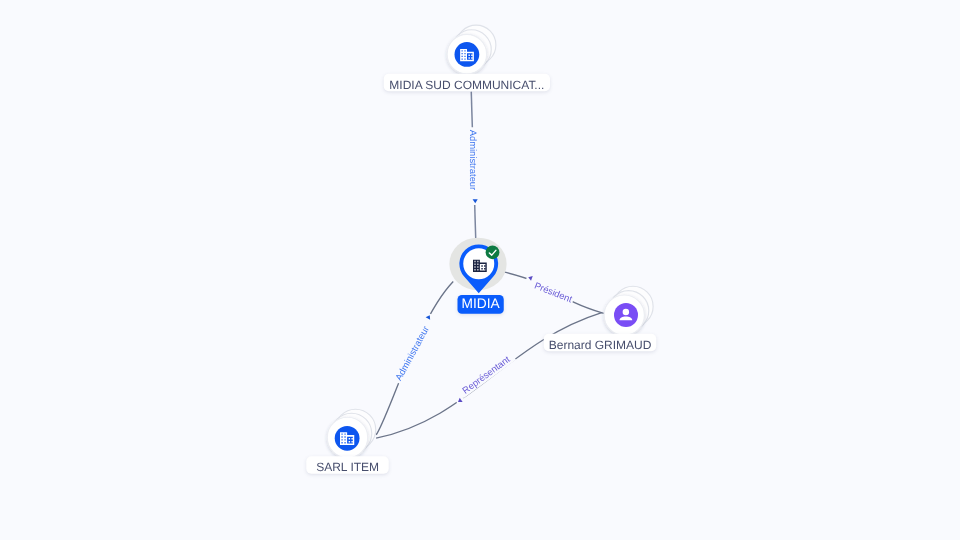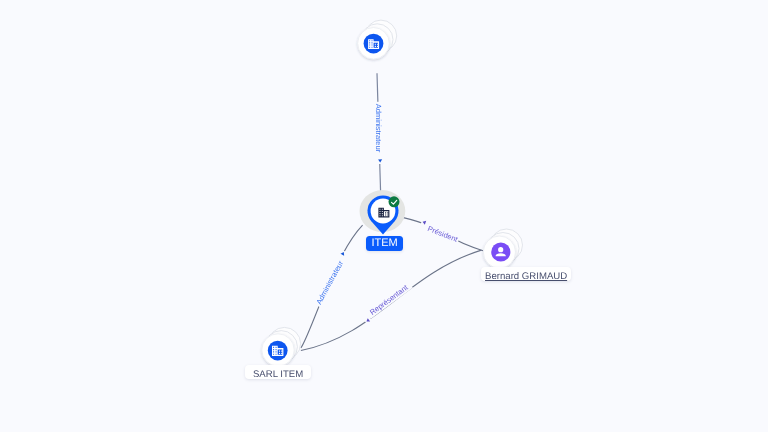--- a/index.html
+++ b/index.html
@@ -101,16 +101,17 @@
       <path d="M371.31 221.18 A15.5 15.5 0 1 1 394.69 221.18 L383 234.6 Z" fill="#0a5cfc"></path>
       <circle cx="383" cy="211" r="12.4" fill="#fff"></circle>
       <g transform="translate(383.9,212.65) scale(0.55) translate(-12,-12)" fill="#1b2442" fill-rule="evenodd">
         <path d="M12 7V3H2v18h20V7H12zM5.7 18.7H4.1v-1.9h1.6v1.9zm0-4H4.1v-1.9h1.6v1.9zm0-4H4.1V8.8h1.6v1.9zm0-4H4.1V4.8h1.6v1.9zm4.2 12H8.3v-1.9h1.6v1.9zm0-4H8.3v-1.9h1.6v1.9zm0-4H8.3V8.8h1.6v1.9zm0-4H8.3V4.8h1.6v1.9zm10.1 12h-8V9.4h8v9.3zm-5.9-7.5v2.2h2.1v-2.2h-2.1zm4 0v2.2h2.1v-2.2h-2.1zm-4 4v2.2h2.1v-2.2h-2.1zm4 0v2.2h2.1v-2.2h-2.1z"></path>
       </g>
       <circle cx="394" cy="201.8" r="5.5" fill="#0d7a42"></circle>
       <path d="M391.5 202.4 L393.4 204.1 L396.7 200.3" stroke="#fff" stroke-width="1.15" fill="none" stroke-linecap="round" stroke-linejoin="round"></path>
     </g>
   </svg>
 
-  <div class="chip" style="left:481px;top:266.7px;width:90.2px;text-decoration:underline;">Bernard GRIMAUD</div>
+  <div class="chip" style="left:306.8px;top:58.8px;width:133.4px;">MIDIA SUD COMMUNICAT...</div>
+  <div class="chip" style="left:435px;top:266.7px;width:90.2px;">Bernard GRIMAUD</div>
   <div class="chip" style="left:244.7px;top:365.4px;width:66.8px;">SARL ITEM</div>
-  <div class="chip" style="left:365.8px;top:236px;width:37.5px;height:14.8px;line-height:14.8px;background:#0a5cfc;color:#fff;font-size:11px;border-radius:3.5px;">ITEM</div>
+  <div class="chip" style="left:365.8px;top:236px;width:37.5px;height:14.8px;line-height:14.8px;background:#0a5cfc;color:#fff;font-size:11px;border-radius:3.5px;">MIDIA</div>
 </div>
 
 </body></html>

